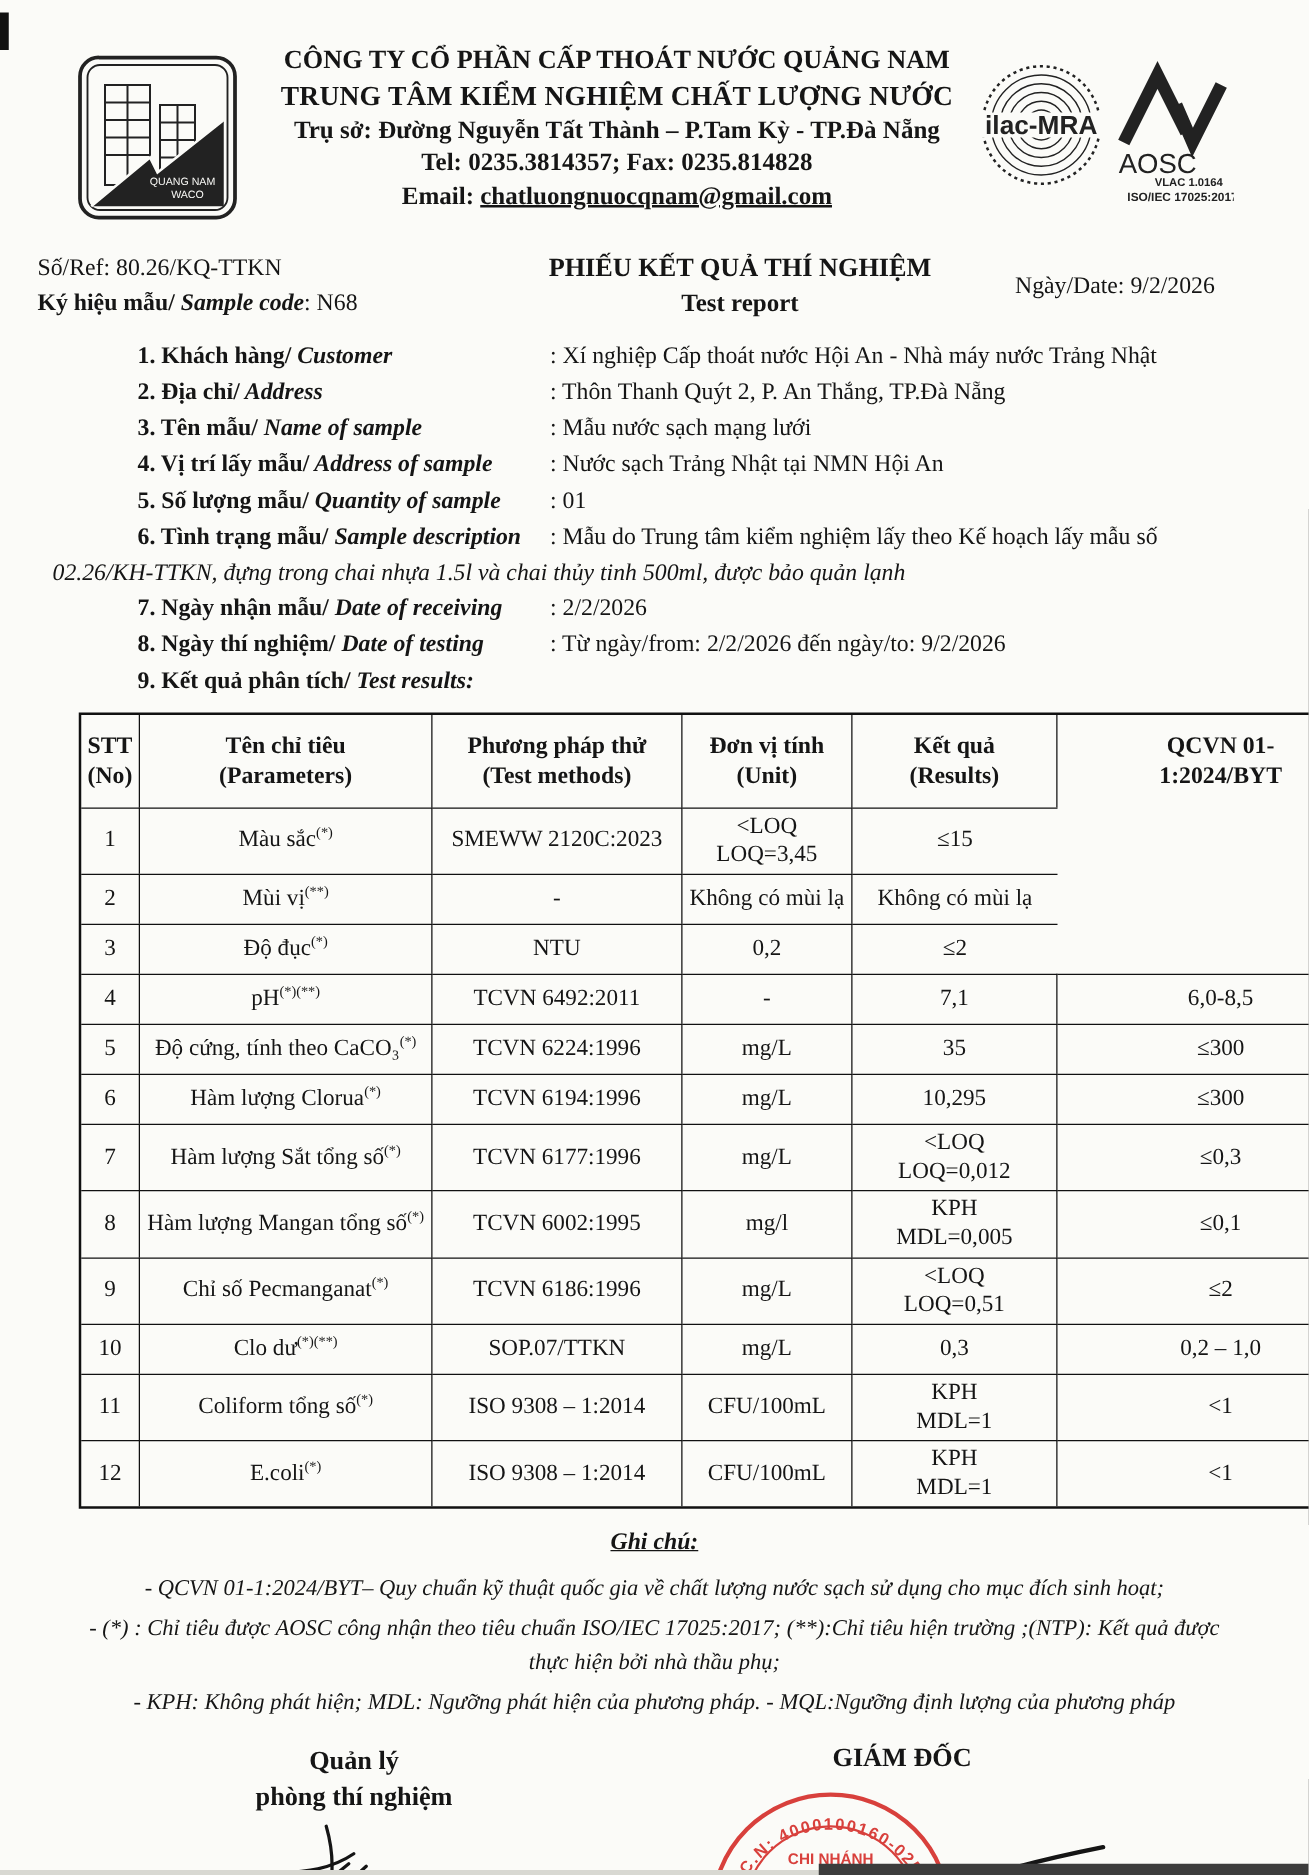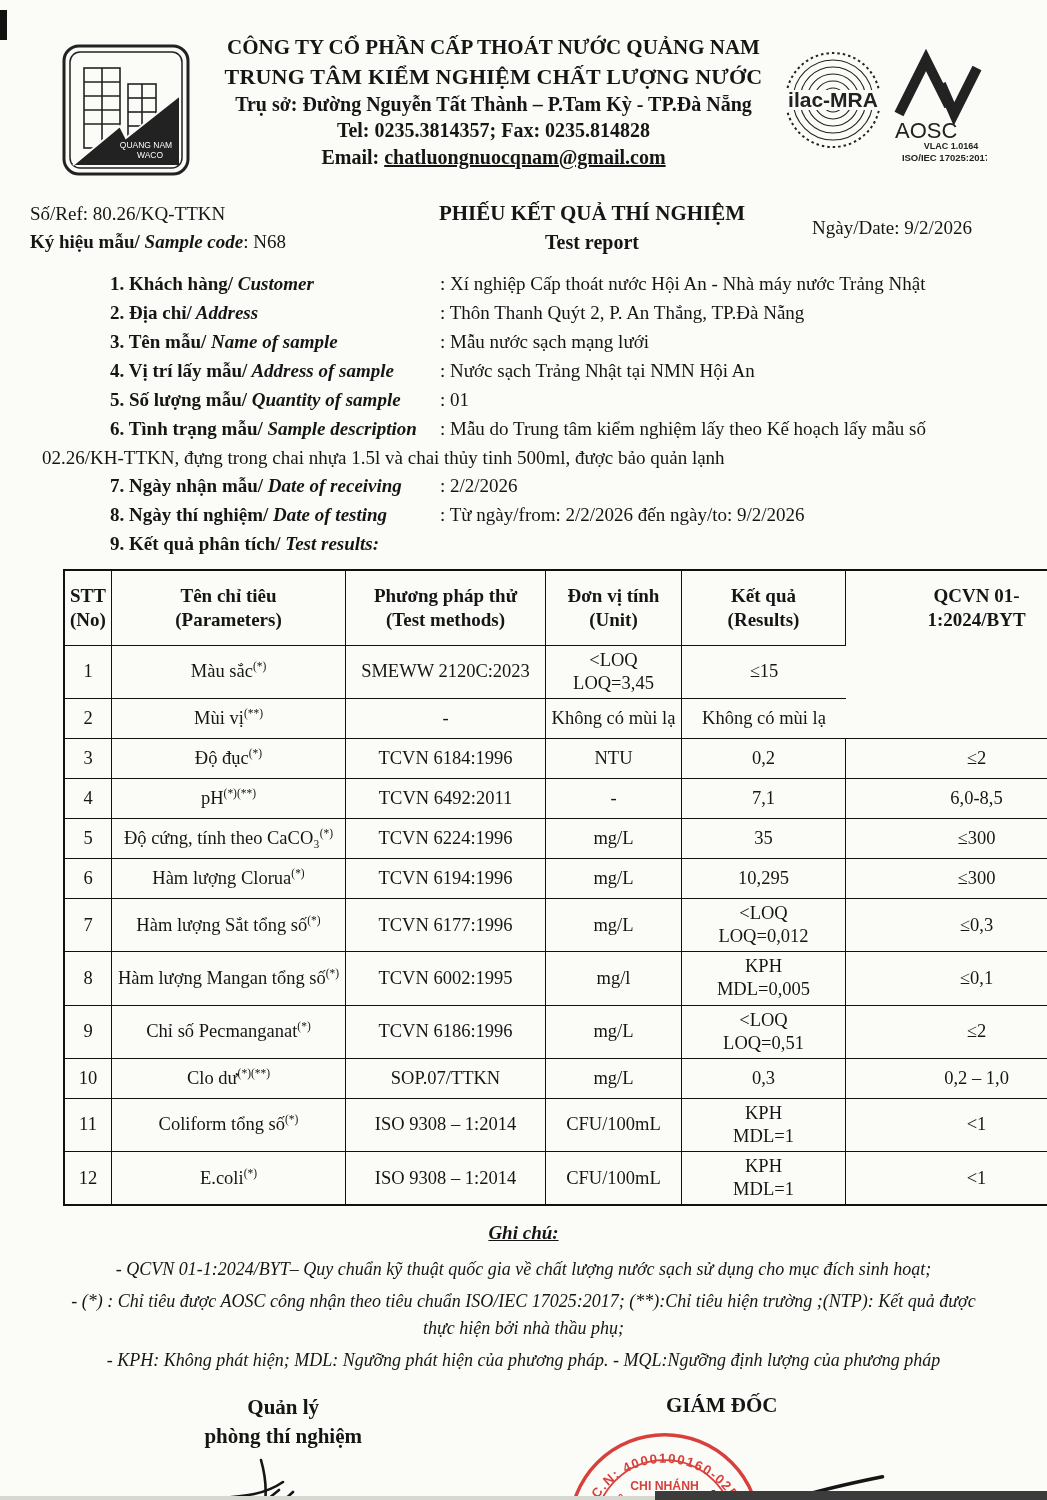--- a/index.html
+++ b/index.html
@@ -33,21 +33,21 @@
   .meta-title .t1{font-size:21px;}
   .meta-title .t2{font-size:20px;}
   .meta-date{flex:1;text-align:left;padding-left:40px;white-space:nowrap;}
 
   
   .info{margin-top:14px;}
   .info-item{display:flex;margin-left:50px;line-height:1.52;}
   .info-label{flex:0 0 330px;font-weight:bold;white-space:nowrap;}
   .info-label .en{font-style:italic;}
   .info-value{flex:1;}
-  .info-cont{margin-left:-18px;line-height:1.5;}
+  .info-cont{margin-left:-18px;line-height:1.5;font-style:italic;}
 
   
   .table{margin:10px 0 0 3px;border:2.5px solid #111;width:1046px;box-sizing:border-box;}
   .tr{display:grid;grid-template-columns:47px 234px 200px 136px 164px auto;}
   .td{border-right:1.5px solid #111;border-top:1.5px solid #111;
       display:flex;align-items:center;justify-content:center;text-align:center;
       padding:3px 4px;min-height:40px;box-sizing:border-box;font-size:18.5px;
       white-space:pre-line;line-height:1.25;}
   .tr .td:last-child{border-right:none;}
   .tr.head .td{border-top:none;font-weight:bold;min-height:74px;font-size:19px;}
@@ -207,21 +207,20 @@
       <div class="td">2</div>
       <div class="td"><span><span>Mùi vị</span><sup>(**)</sup></span></div>
       <div class="td">-</div>
       <div class="td">Không có mùi lạ</div>
       <div class="td">Không có mùi lạ</div>
     </div>
 
     <div class="tr">
       <div class="td">3</div>
       <div class="td"><span><span>Độ đục</span><sup>(*)</sup></span></div>
-      <div class="td">TCVN 6184:1996</div>
       <div class="td">NTU</div>
       <div class="td">0,2</div>
       <div class="td">≤2</div>
     </div>
 
     <div class="tr">
       <div class="td">4</div>
       <div class="td"><span><span>pH</span><sup>(*)(**)</sup></span></div>
       <div class="td">TCVN 6492:2011</div>
       <div class="td">-</div>

